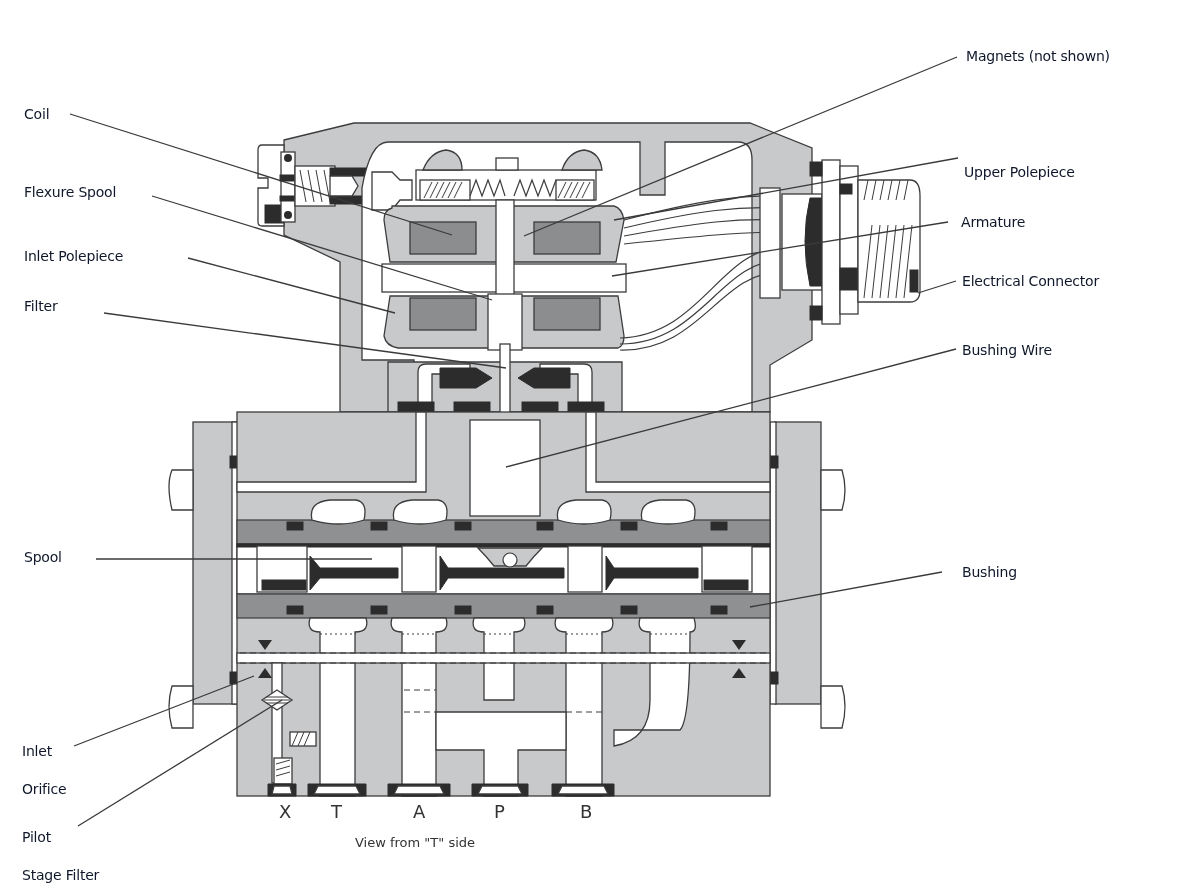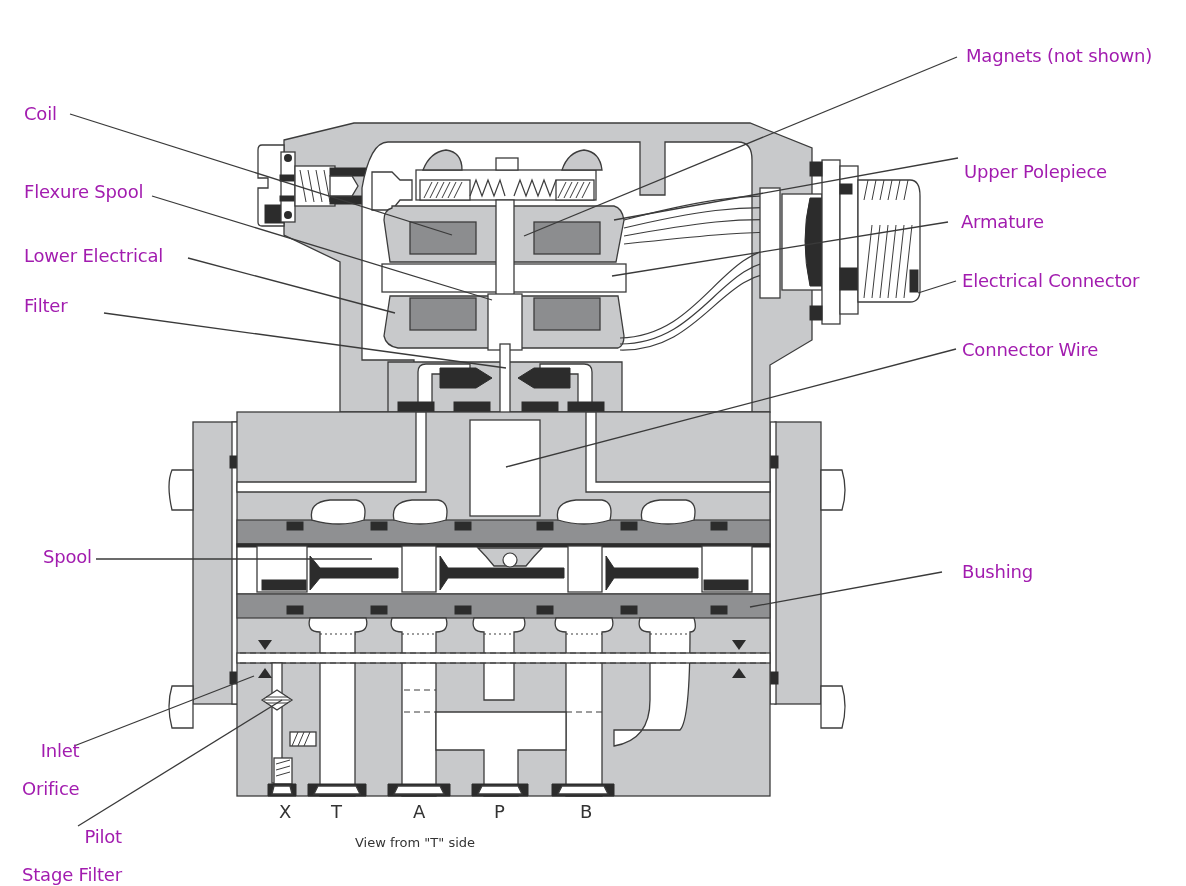--- a/index.html
+++ b/index.html
@@ -1,19 +1,19 @@
 <!DOCTYPE html>
 <html><head>
 <meta charset="utf-8">
 <style>
   html, body { margin:0; padding:0; background:#ffffff; }
   body { width:1186px; height:886px; position:relative; overflow:hidden;
          font-family:"DejaVu Sans", sans-serif; }
   #diagram { position:absolute; left:0; top:0; width:1186px; height:886px; }
-  .lbl { position:absolute; font-size:18px; color:#a21caf; white-space:nowrap; line-height:22px; letter-spacing:-0.2px;text-align:right; }
+  .lbl { position:absolute; font-size:14px; color:#0f172a; white-space:nowrap; line-height:22px; letter-spacing:-0.2px; }
   .lbl.multi { white-space:pre; line-height:38px; }
   .port { position:absolute; font-size:18px; color:#333333; }
   .caption { position:absolute; font-size:13px; color:#333333; }
   svg .body { fill:#c8c9cb; stroke:#3c3c3c; stroke-width:1.3; }
   svg .cavity { fill:#ffffff; stroke:#3c3c3c; stroke-width:1.3; }
   svg .dark { fill:#2c2c2c; stroke:#2c2c2c; stroke-width:1; }
   svg .mid { fill:#8f9092; stroke:#3c3c3c; stroke-width:1.2; }
   svg .coil { fill:#8c8d8f; stroke:#3c3c3c; stroke-width:1.3; }
   svg .wline { fill:none; stroke:#3c3c3c; stroke-width:1.2; }
   svg .leader { fill:none; stroke:#3a3a3a; stroke-width:1.3; }
@@ -204,28 +204,28 @@
     <path class="leader" d="M956,349 L506,467"></path>
     <path class="leader" d="M96,559 L372,559"></path>
     <path class="leader" d="M942,572 L750,607"></path>
     <path class="leader" d="M74,746 L254,676"></path>
     <path class="leader" d="M78,826 L282,700"></path>
   </g>
 </svg>
 
 <div class="lbl" style="left:24px;top:103px;">Coil</div>
 <div class="lbl" style="left:24px;top:181px;">Flexure Spool</div>
-<div class="lbl" style="left:24px;top:245px;">Lower Electrical</div>
+<div class="lbl" style="left:24px;top:245px;">Inlet Polepiece</div>
 <div class="lbl" style="left:24px;top:295px;">Filter</div>
 <div class="lbl" style="left:966px;top:45px;">Magnets (not shown)</div>
 <div class="lbl" style="left:964px;top:149px;margin-top:12px;">Upper Polepiece</div>
 <div class="lbl" style="left:961px;top:211px;">Armature</div>
 <div class="lbl" style="left:962px;top:270px;">Electrical Connector</div>
-<div class="lbl" style="left:962px;top:339px;">Connector Wire</div>
-<div class="lbl" style="left:24px;top:546px;margin-left:19px;">Spool</div>
+<div class="lbl" style="left:962px;top:339px;">Bushing Wire</div>
+<div class="lbl" style="left:24px;top:546px;">Spool</div>
 <div class="lbl" style="left:962px;top:561px;">Bushing</div>
 <div class="lbl multi" style="left:22px;top:732px;">Inlet
 Orifice</div>
 <div class="lbl multi" style="left:22px;top:818px;">Pilot
 Stage Filter</div>
 
 <div class="port" style="left:279px;top:801px;">X</div>
 <div class="port" style="left:331px;top:801px;">T</div>
 <div class="port" style="left:413px;top:801px;">A</div>
 <div class="port" style="left:494px;top:801px;">P</div>

